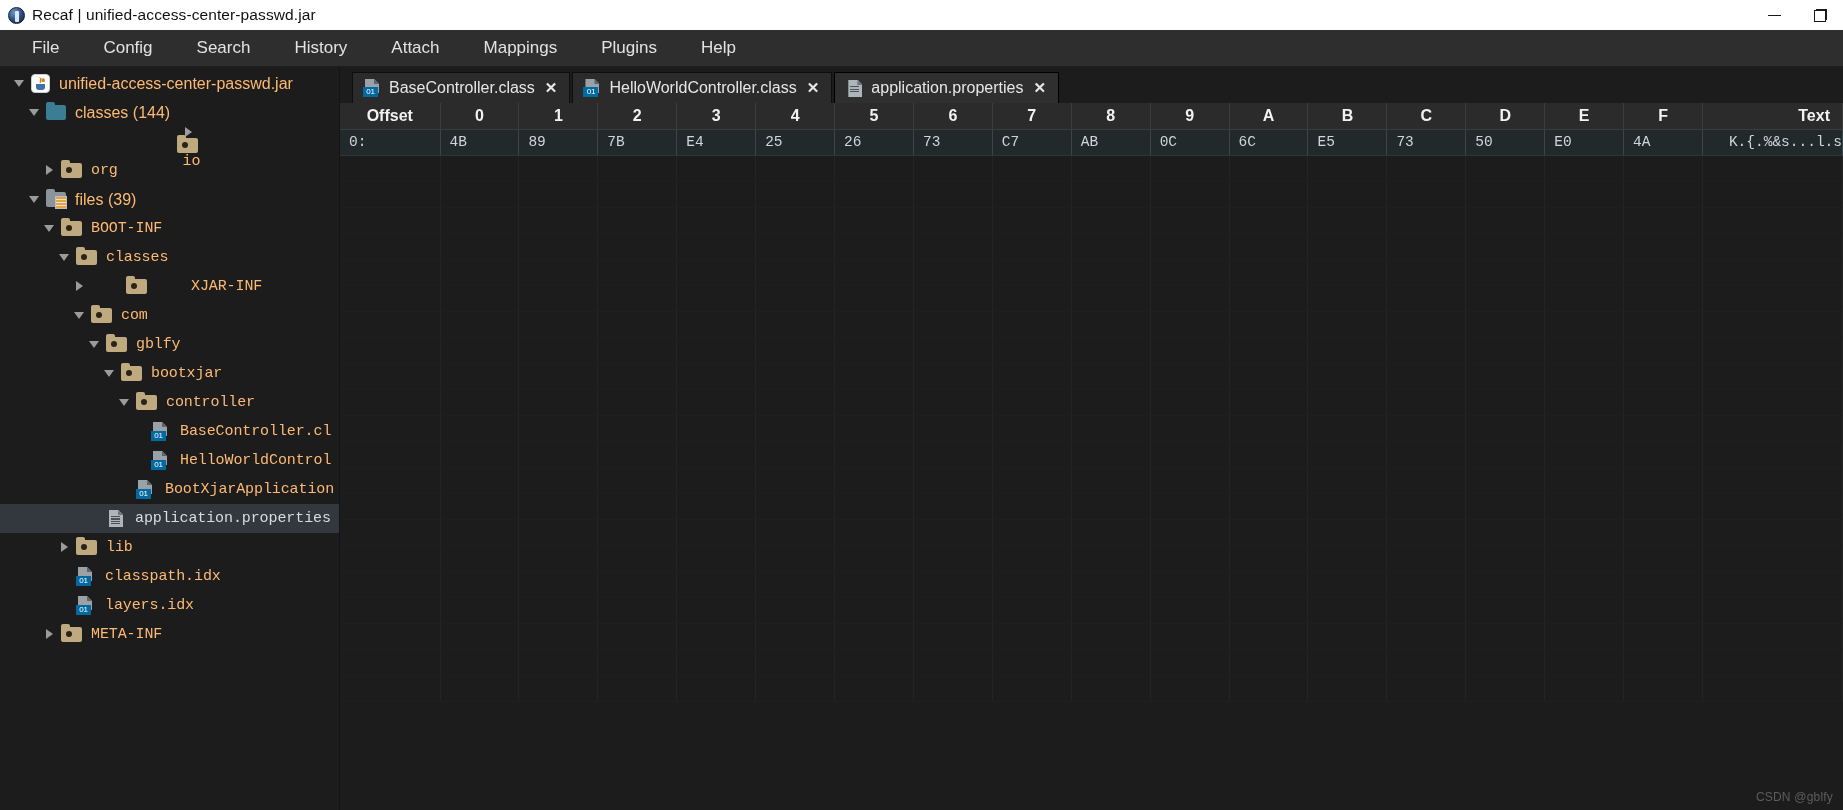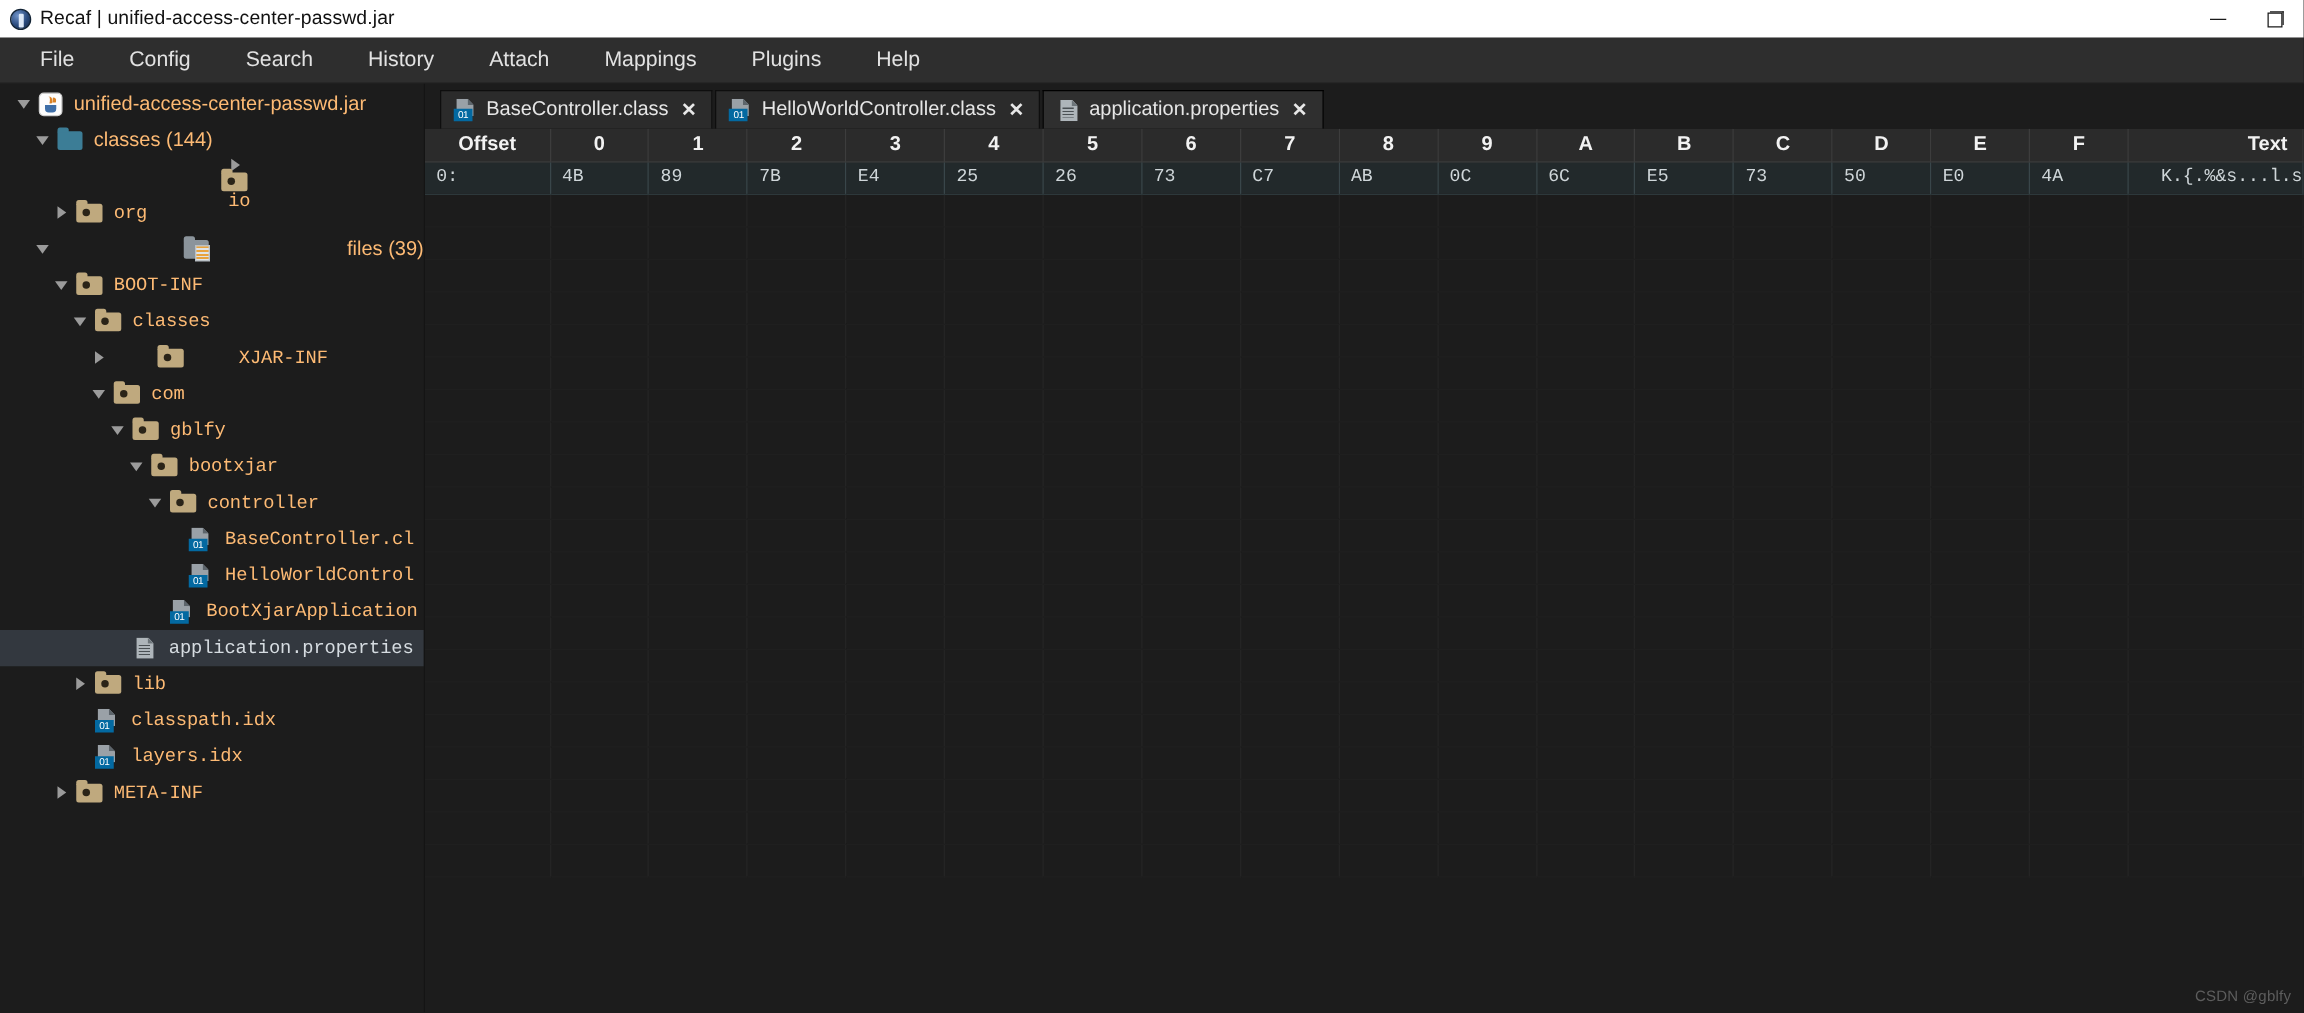--- a/index.html
+++ b/index.html
@@ -258,21 +258,21 @@
       <div class="tree-row" style="padding-left: 44px; flex-direction: column;">
         <span class="twisty closed"></span>
         <span class="ic ic-folder"></span>
         <span class="tree-label mono">io</span>
       </div>
       <div class="tree-row" style="padding-left: 44px;">
         <span class="twisty closed"></span>
         <span class="ic ic-folder"></span>
         <span class="tree-label mono">org</span>
       </div>
-      <div class="tree-row" style="padding-left: 29px; justify-content: space-between;">
+      <div class="tree-row" style="padding-left: 29px;">
         <span class="twisty open"></span>
         <span class="ic ic-folder-files"></span>
         <span class="tree-label">files (39)</span>
       </div>
       <div class="tree-row" style="padding-left: 44px;">
         <span class="twisty open"></span>
         <span class="ic ic-folder"></span>
         <span class="tree-label mono">BOOT-INF</span>
       </div>
       <div class="tree-row" style="padding-left: 59px;">

